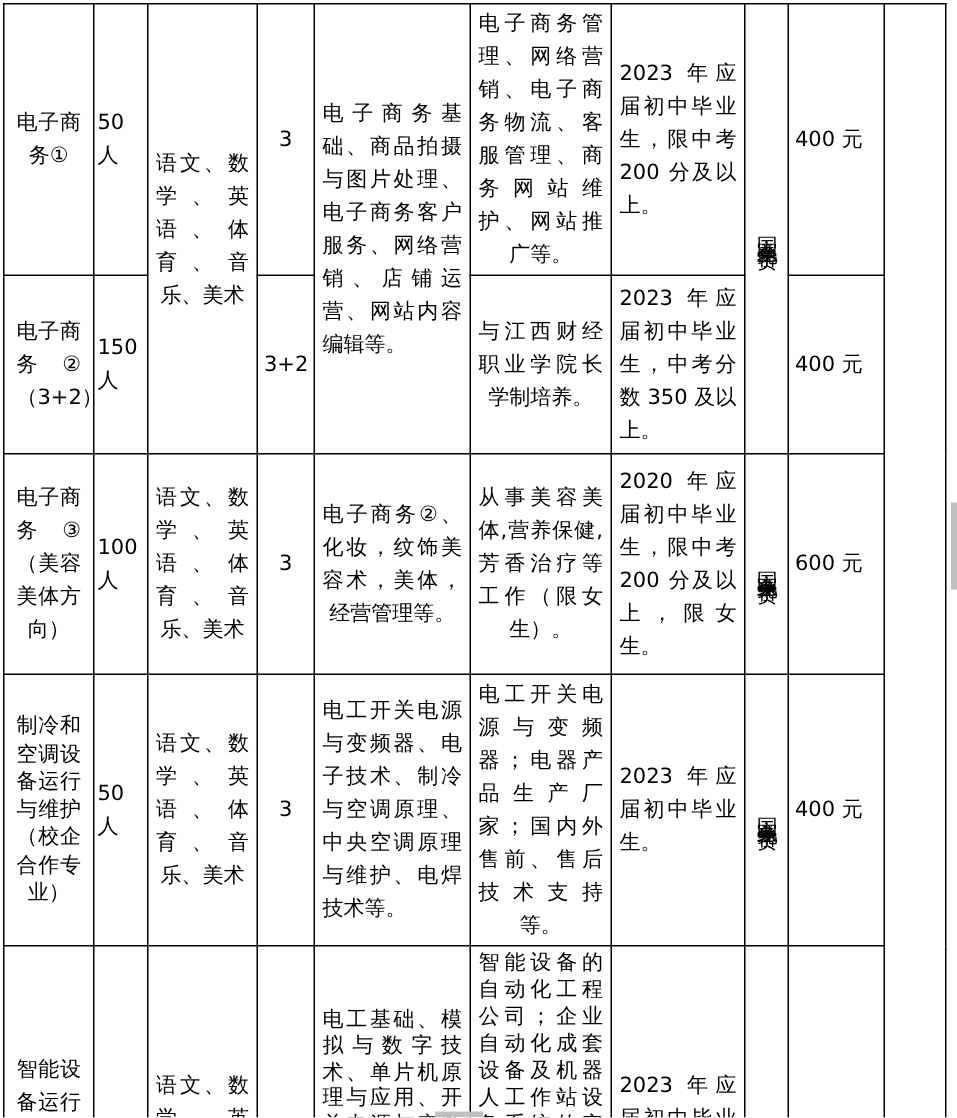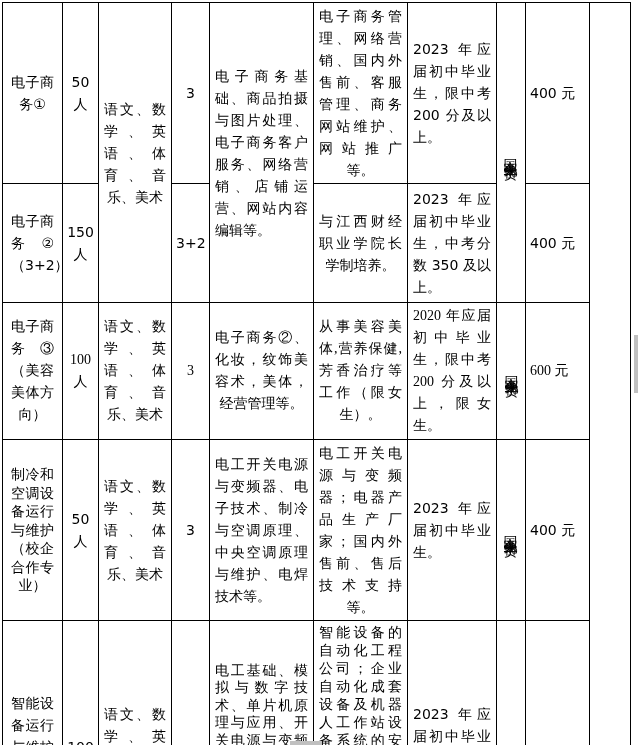--- a/index.html
+++ b/index.html
@@ -1,24 +1,24 @@
 <!DOCTYPE html>
 <html><head>
 <meta charset="utf-8">
 <style>
   html,body{margin:0;padding:0;background:#fff;}
   body{font-family:"DejaVu Sans",sans-serif;font-size:14px;color:#000;}
   .wrap{position:relative;width:638px;height:745px;background:#fff;overflow:hidden;}
   table.enroll{border-collapse:collapse;table-layout:fixed;position:absolute;left:2px;top:2px;width:628px;}
   td{border:1px solid #000;vertical-align:middle;padding:2px 4px;line-height:22px;overflow:hidden;}
-  tr.r1{height:150px;} tr.r2{height:119px;} tr.r3{height:113px;font-family:Liberation Serif, serif;} tr.r4{height:131px;} tr.r5{height:222px;}
+  tr.r1{height:150px;} tr.r2{height:119px;} tr.r3{height:113px;} tr.r4{height:131px;} tr.r5{height:222px;}
   tr.r5 td{border-bottom:2px solid #000;}
   td.program{text-align:justify;text-align-last:center;padding:2px 8px;}
-  td.count{text-align:center;white-space:pre-line;padding:2px 2px;}
-  td.subjects{text-align:justify;text-align-last:center;padding:8px 5px;}
+  td.count{white-space:pre-line;padding:2px 2px;}
+  td.subjects{text-align:justify;text-align-last:center;padding:18px 5px;}
   td.duration{text-align:center;}
   td.courses{text-align:justify;text-align-last:left;padding:2px 5px;margin-top:40px;}
   td.courses.last-center{text-align-last:center;}
   td.employment{text-align:justify;text-align-last:center;padding:2px 5px;}
   td.requirement{text-align:justify;text-align-last:left;padding:2px 5px;}
   td.tuition{text-align:center;padding:2px 0;}
   td.tuition .vert{writing-mode:vertical-rl;text-orientation:upright;display:inline-block;letter-spacing:2px;}
   td.fee{text-align:left;}
   td.empty-col{background:#fff;}
   .lh-tight{line-height:18.5px;}
@@ -45,21 +45,21 @@
         <col style="width:41px">
     </colgroup>
     <tbody>
         <tr class="r1">
       <td class="program">电子商务①</td>
       <td class="count">50
 人</td>
       <td class="subjects" rowspan="2">语文、数学、英语、体育、音乐、美术</td>
       <td class="duration">3</td>
       <td class="courses" rowspan="2">电子商务基础、商品拍摄与图片处理、电子商务客户服务、网络营销、店铺运营、网站内容编辑等。</td>
-      <td class="employment">电子商务管理、网络营销、国内外售前、客服管理、商务网站维护、网站推广等。</td>
+      <td class="employment">电子商务管理、网络营销、电子商务物流、客服管理、商务网站维护、网站推广等。</td>
       <td class="requirement">2023 年应届初中毕业生，限中考 200 分及以上。</td>
       <td class="tuition" rowspan="2"><span class="vert">国家免学费</span></td>
       <td class="fee">400 元</td>
       <td class="empty-col" rowspan="5"></td>
     </tr>
     <tr class="r2">
       <td class="program">电子商务②（3+2）</td>
       <td class="count">150
 人</td>
       <td class="duration">3+2</td>

